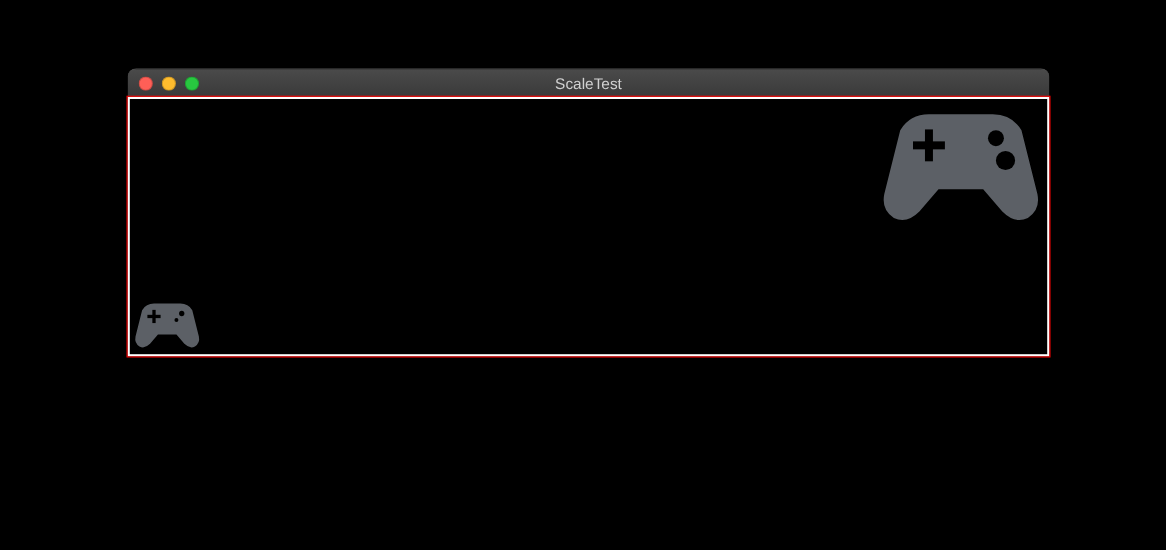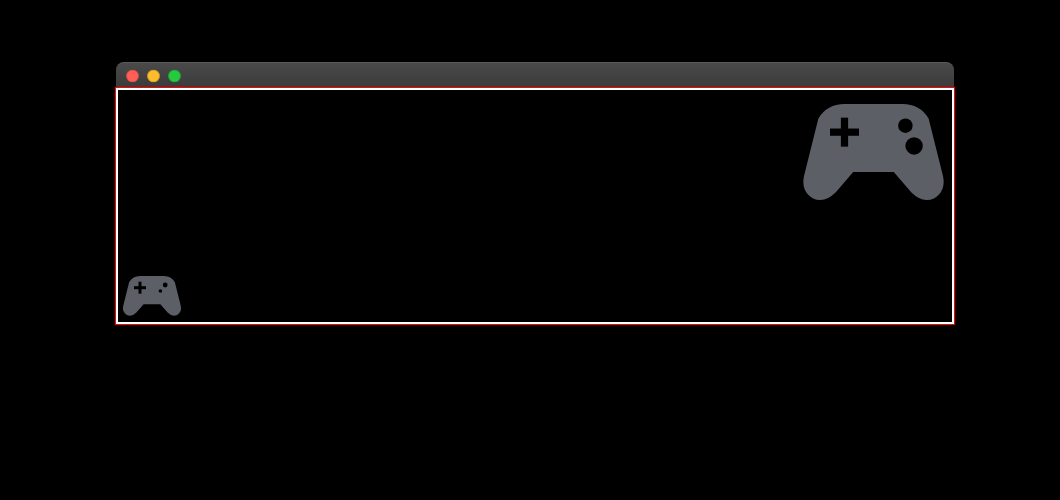--- a/index.html
+++ b/index.html
@@ -82,20 +82,21 @@
 </head>
 <body>
 
 <div class="window">
   <div class="titlebar">
     <div class="traffic">
       <div class="traffic-btn close-btn" title="Close"></div>
       <div class="traffic-btn min-btn" title="Minimize"></div>
       <div class="traffic-btn max-btn" title="Maximize"></div>
     </div>
+    <div class="title">ScaleTest</div>
   </div>
   <div class="content">
     <div class="controller-small">
       <svg class="controller-svg" viewBox="0 0 100 75">
         <path d="M 30 5 
                  Q 50 5 70 5
                  Q 82 5 88 15
                  L 98 55
                  Q 100 65 92 70
                  Q 84 74 76 66

